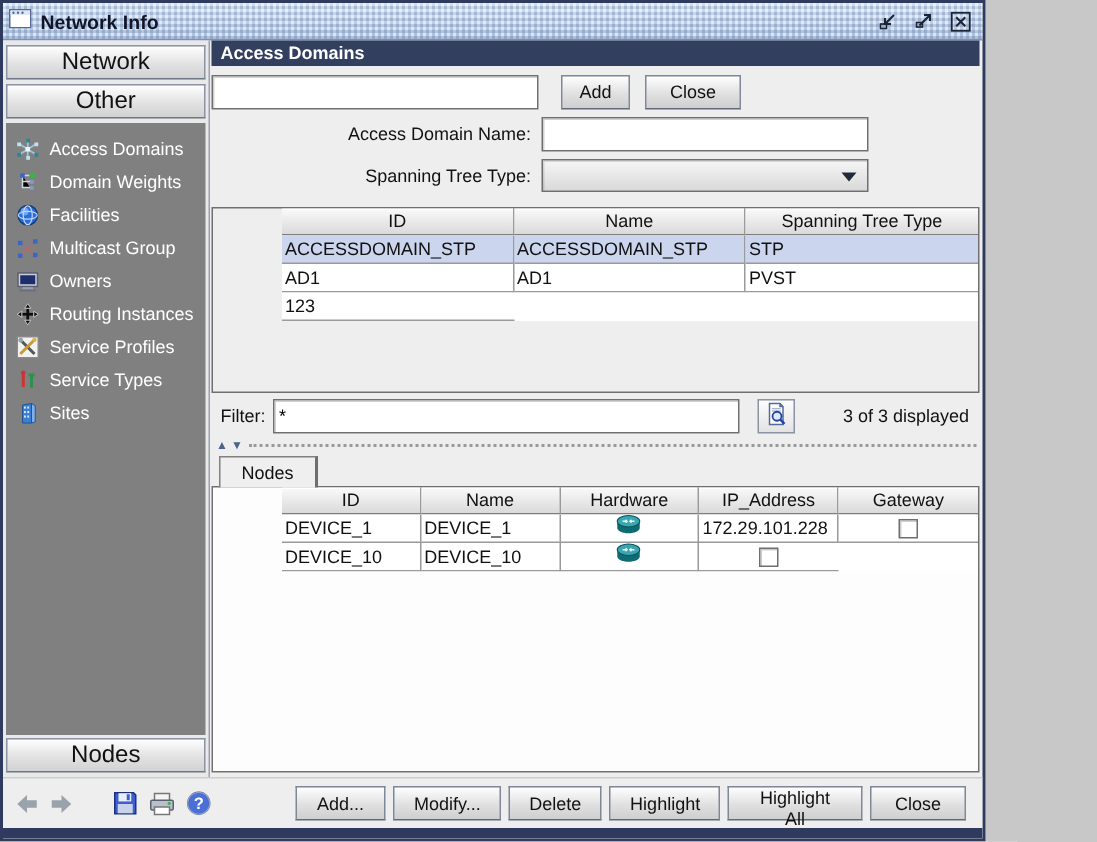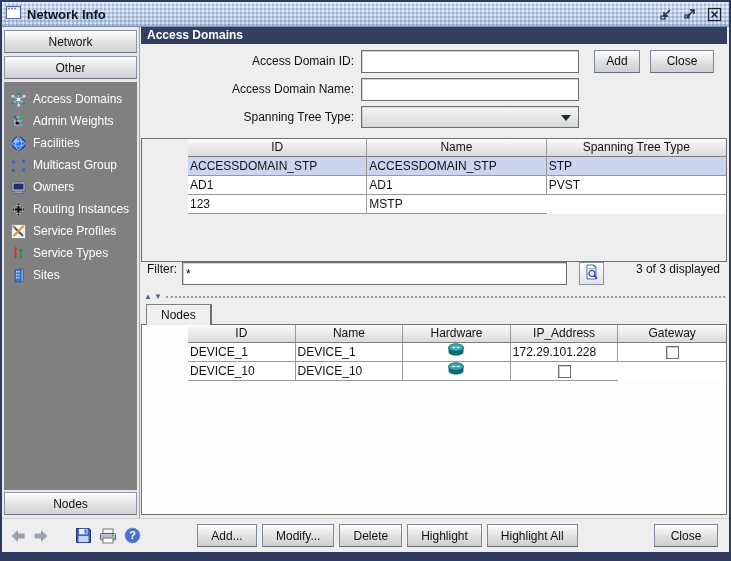--- a/index.html
+++ b/index.html
@@ -1,20 +1,20 @@
 <!DOCTYPE html>
 <html><head>
 <meta charset="utf-8">
 <style>
   * { margin:0; padding:0; box-sizing:border-box; }
   html,body { background:#c8c8c8; }
   body { font-family:"Liberation Sans","DejaVu Sans",sans-serif; font-size:12px; color:#111; }
 
   .window{
-    width:731px; height:561px; position:relative;
+    width:657px; height:561px; position:relative;
     background:#eeeeee;
     border:2px solid #2e3a5e;
     display:flex; flex-direction:column;
     overflow:hidden;
   }
 
   
   .titlebar{
     height:25px; flex:0 0 25px;
     display:flex; align-items:center; gap:6px;
@@ -38,21 +38,21 @@
   .sidebar{
     width:138px; flex:0 0 138px; background:#e9e9e9;
     display:flex; flex-direction:column;
     border-right:1px solid #9aa2ad;
     padding:2px 1px 1px 1px;
   }
   .side-btn{
     height:23px; margin:1px 1px 2px 1px;
     background:linear-gradient(#fefefe,#e2e2e2 55%,#d2d2d2);
     border:1px solid #8a94a4; border-bottom-color:#6d7786;
-    font-family:inherit; font-size:12px; color:#111;
+    font-family:inherit; font-size:16px; color:#111;
     text-align:center; line-height:20px;
   }
   .nav-list{
     flex:1; background:#808080; margin:1px; padding:8px 4px 4px 6px;
     display:flex; flex-direction:column; gap:4px; overflow:hidden;
   }
   .nav-item{
     display:flex; align-items:center; gap:7px;
     color:#ffffff; height:18px; cursor:default; white-space:nowrap;
   }
@@ -119,21 +119,21 @@
     line-height:18px; padding-left:2px; font-size:12px; overflow:hidden; white-space:nowrap;
   }
   .td:last-child{ border-right:none; }
   .tr.selected .td{ background:#ccd5ee; }
   .td.center{ display:flex; align-items:center; justify-content:center; padding-left:0; }
   .tbl-fill{ flex:1; }
 
   .tbl1{ flex:0 0 124px; margin-top:2px; }
   .tbl1 .c{ width:33.33%; }
 
-  .filter-row{ flex:0 0 30px; display:flex; align-items:flex-start; padding:0 5px 0 6px; }
+  .filter-row{ flex:0 0 30px; display:flex; align-items:center; padding:0 5px 0 6px; }
   .filter-row .flabel{ padding-right:5px; }
   .filter-row .tfield{ flex:1; width:auto; margin-right:12px; }
   .iconbtn{
     width:25px; height:23px; flex:0 0 25px;
     background:linear-gradient(#fdfdfd,#e3e3e3);
     border:1px solid #8a94a4; display:flex; align-items:center; justify-content:center;
   }
   .filter-status{ width:118px; text-align:right; padding-right:2px; }
 
   .divider{ flex:0 0 9px; display:flex; align-items:center; padding-left:3px; }
@@ -234,21 +234,21 @@
             <svg width="15" height="15" viewBox="0 0 15 15">
                 <g stroke="#cfd8e8" stroke-width="1">
                   <path d="M4 3 L4 11 L9 11 M4 7 L9 7 M4 3 L9 3"></path>
                 </g>
                 <rect x="2.5" y="1.5" width="3" height="3" fill="#3a66c8"></rect>
                 <circle cx="10.5" cy="3" r="2" fill="#39b24a"></circle>
                 <rect x="9" y="6" width="2.5" height="2.5" fill="#8899bb"></rect>
                 <rect x="9" y="10" width="2.5" height="2.5" fill="#8899bb"></rect>
               </svg>
           </span>
-          <span>Admin Weights</span>
+          <span>Domain Weights</span>
         </div>
 
         <div class="nav-item">
           <span class="ic">
             <svg width="15" height="15" viewBox="0 0 15 15">
                 <circle cx="7.5" cy="7.5" r="6.5" fill="#2a6fd6" stroke="#163e77"></circle>
                 <circle cx="5.5" cy="5" r="2.6" fill="#7fb3ff" opacity="0.8"></circle>
                 <ellipse cx="7.5" cy="7.5" rx="3" ry="6.3" fill="none" stroke="#bcd6ff" stroke-width="0.8"></ellipse>
                 <ellipse cx="7.5" cy="7.5" rx="6.3" ry="2.6" fill="none" stroke="#bcd6ff" stroke-width="0.8"></ellipse>
               </svg>
@@ -347,21 +347,20 @@
 
       <button class="side-btn">Nodes</button>
     </div>
 
     <div class="main">
 
       <div class="section-header">Access Domains</div>
 
       <div class="form">
         <div class="form-row">
-          <span class="form-label">Access Domain ID:</span>
           <input class="tfield" type="text" value="" style="">
           <button class="mbtn add">Add</button>
           <button class="mbtn close">Close</button>
         </div>
         <div class="form-row">
           <span class="form-label">Access Domain Name:</span>
           <input class="tfield" type="text" value="" style="">
         </div>
         <div class="form-row">
           <span class="form-label">Spanning Tree Type:</span>
@@ -383,21 +382,20 @@
           <div class="td c">ACCESSDOMAIN_STP</div>
           <div class="td c">STP</div>
         </div>
         <div class="tr">
           <div class="td c">AD1</div>
           <div class="td c">AD1</div>
           <div class="td c">PVST</div>
         </div>
         <div class="tr">
           <div class="td c">123</div>
-          <div class="td c">MSTP</div>
         </div>
         <div class="tbl-fill"></div>
       </div>
 
       <div class="filter-row">
         <span class="flabel">Filter:</span>
         <input class="tfield" type="text" value="*" style="">
         <button class="iconbtn">
           <span>
             <svg width="16" height="16" viewBox="0 0 16 16">

